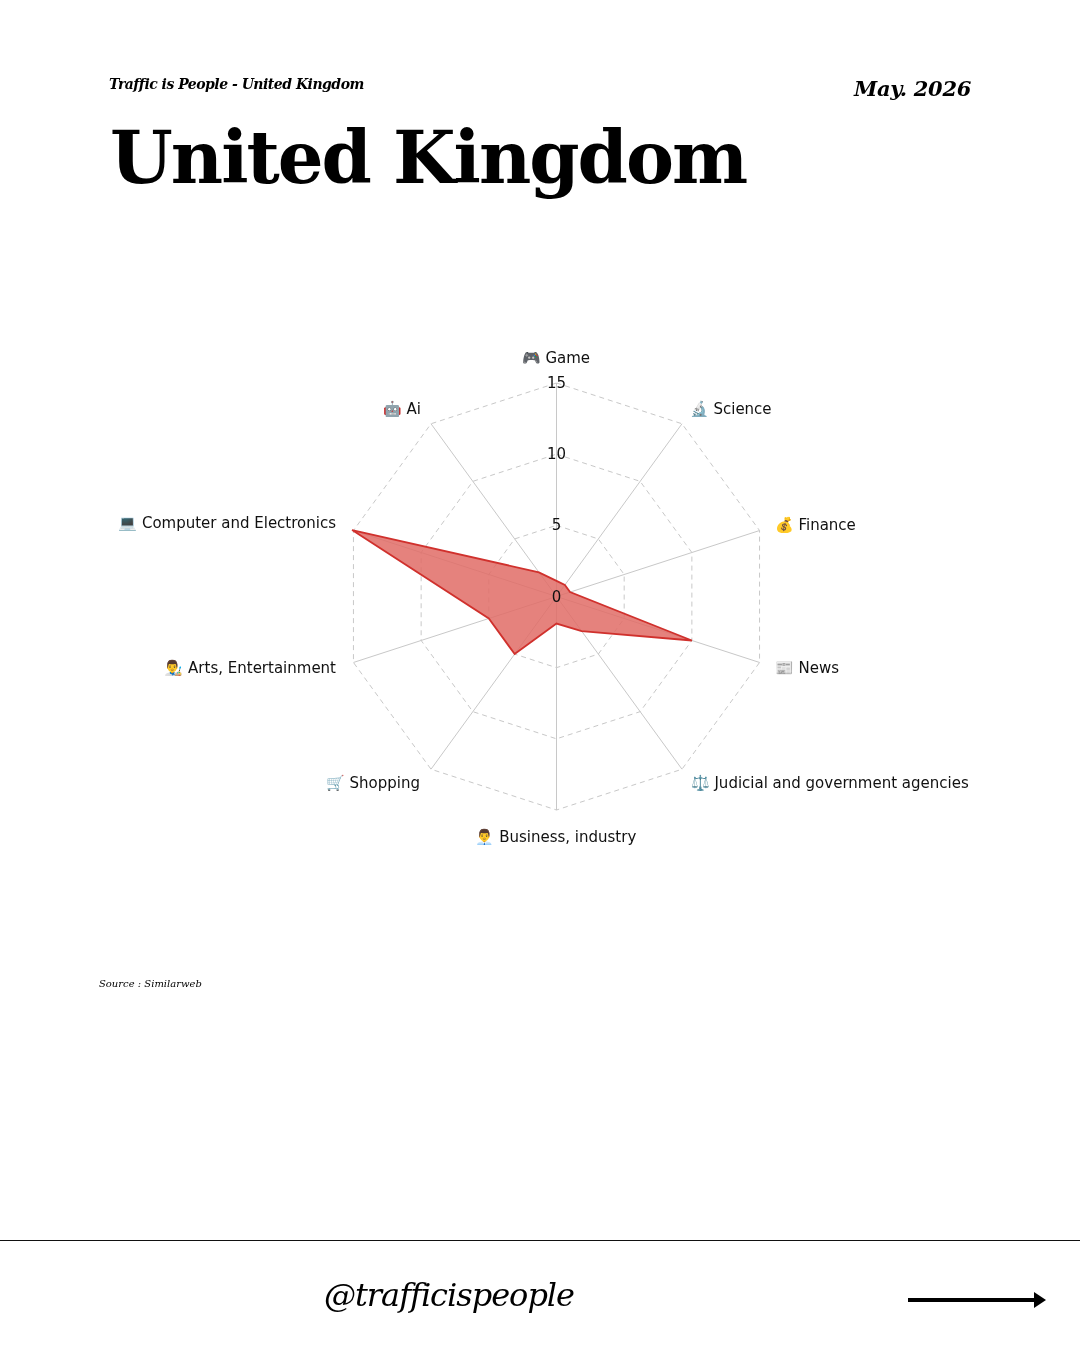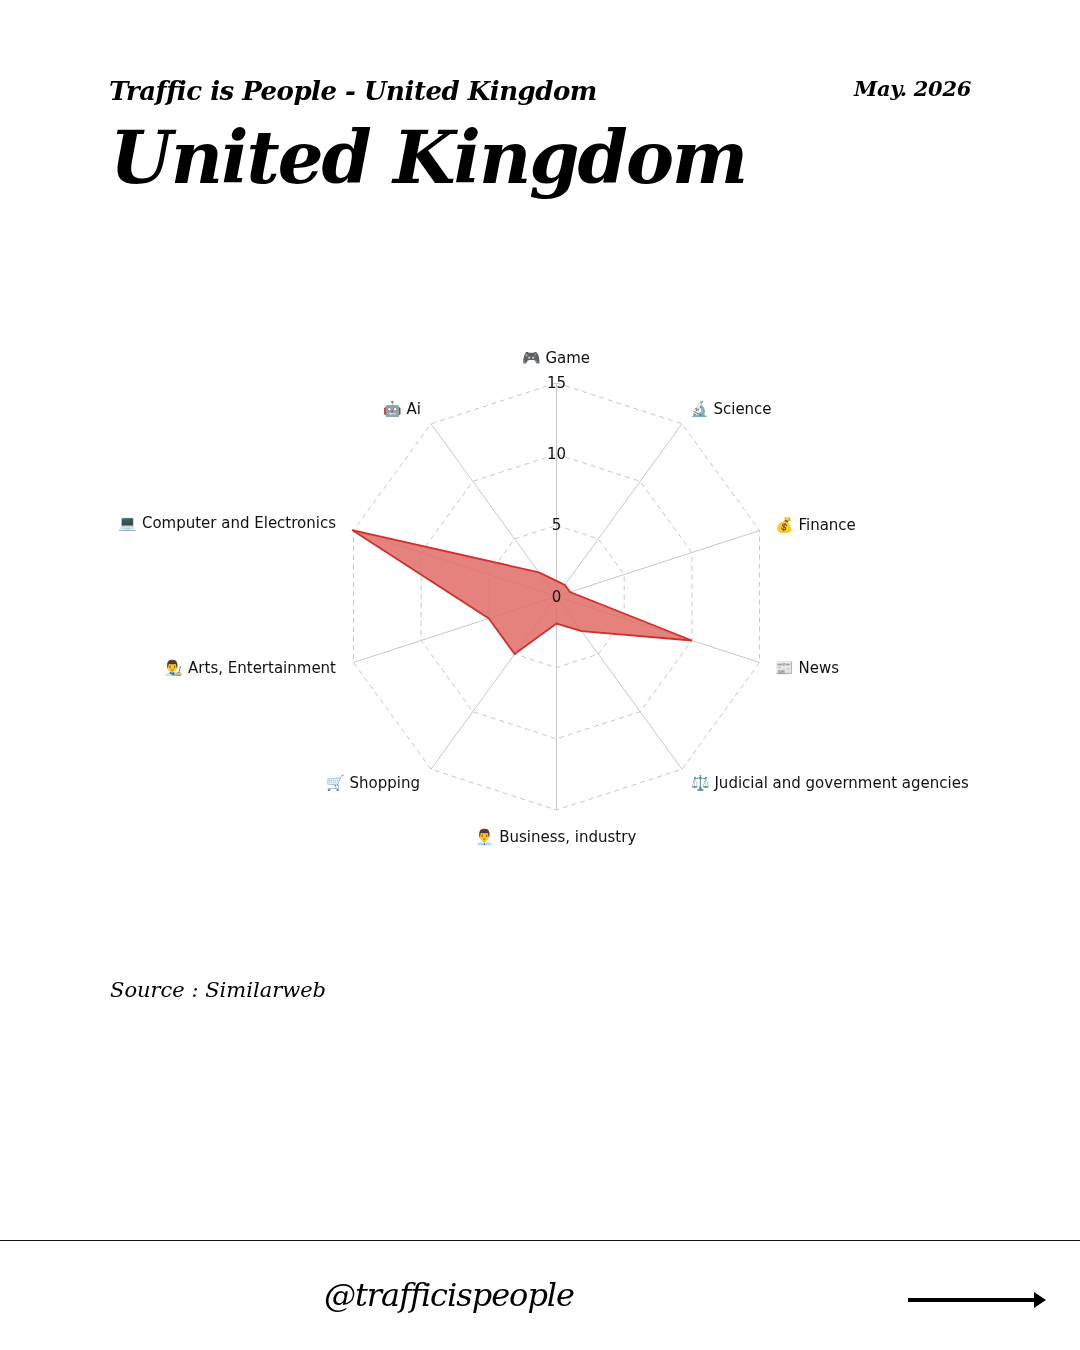--- a/index.html
+++ b/index.html
@@ -3,42 +3,42 @@
 <meta charset="utf-8">
 <style>
   html, body { margin: 0; padding: 0; }
   body {
     width: 1080px; height: 1350px; background: #ffffff; position: relative; overflow: hidden;
     font-family: "DejaVu Sans", sans-serif; color: #000;
   }
   .subtitle {
     position: absolute; left: 109px; top: 76px;
     font-family: "DejaVu Serif", serif; font-style: italic; font-weight: bold;
-    font-size: 26px; letter-spacing: -0.5px;
+    font-size: 14px; letter-spacing: -0.5px;
   }
   .date {
     position: absolute; right: 109px; top: 76px;
     font-family: "DejaVu Serif", serif; font-style: italic; font-weight: bold;
     font-size: 21px; letter-spacing: -0.3px;
   }
   .title {
     position: absolute; left: 110px; top: 118px;
-    font-family: "DejaVu Serif", serif; font-style: italic; font-weight: bold;
+    font-family: "DejaVu Serif", serif; font-weight: bold;
     font-size: 72px; letter-spacing: -2px; line-height: 1.1;
   }
   #chart { position: absolute; left: 0; top: 0; }
   .axis-label {
     font-family: "DejaVu Sans", sans-serif; font-size: 15px; fill: #111;
   }
   .tick-label {
     font-family: "DejaVu Sans", sans-serif; font-size: 15px; fill: #111;
   }
   .source {
-    position: absolute; left: 110px; top: 978px;
-    font-family: "DejaVu Serif", serif; font-style: italic; font-size: 21px;
+    position: absolute; left: 99px; top: 978px;
+    font-family: "DejaVu Serif", serif; font-style: italic; font-size: 10px;
   }
   .footer-line {
     position: absolute; left: 0; top: 1240px; width: 1080px; height: 0;
     border-top: 1.5px solid #111;
   }
   .handle {
     position: absolute; left: 0; width: 898px; top: 1276px; text-align: center;
     font-family: "DejaVu Serif", serif; font-style: italic; font-size: 32px; letter-spacing: -1px;
   }
   .arrow {

